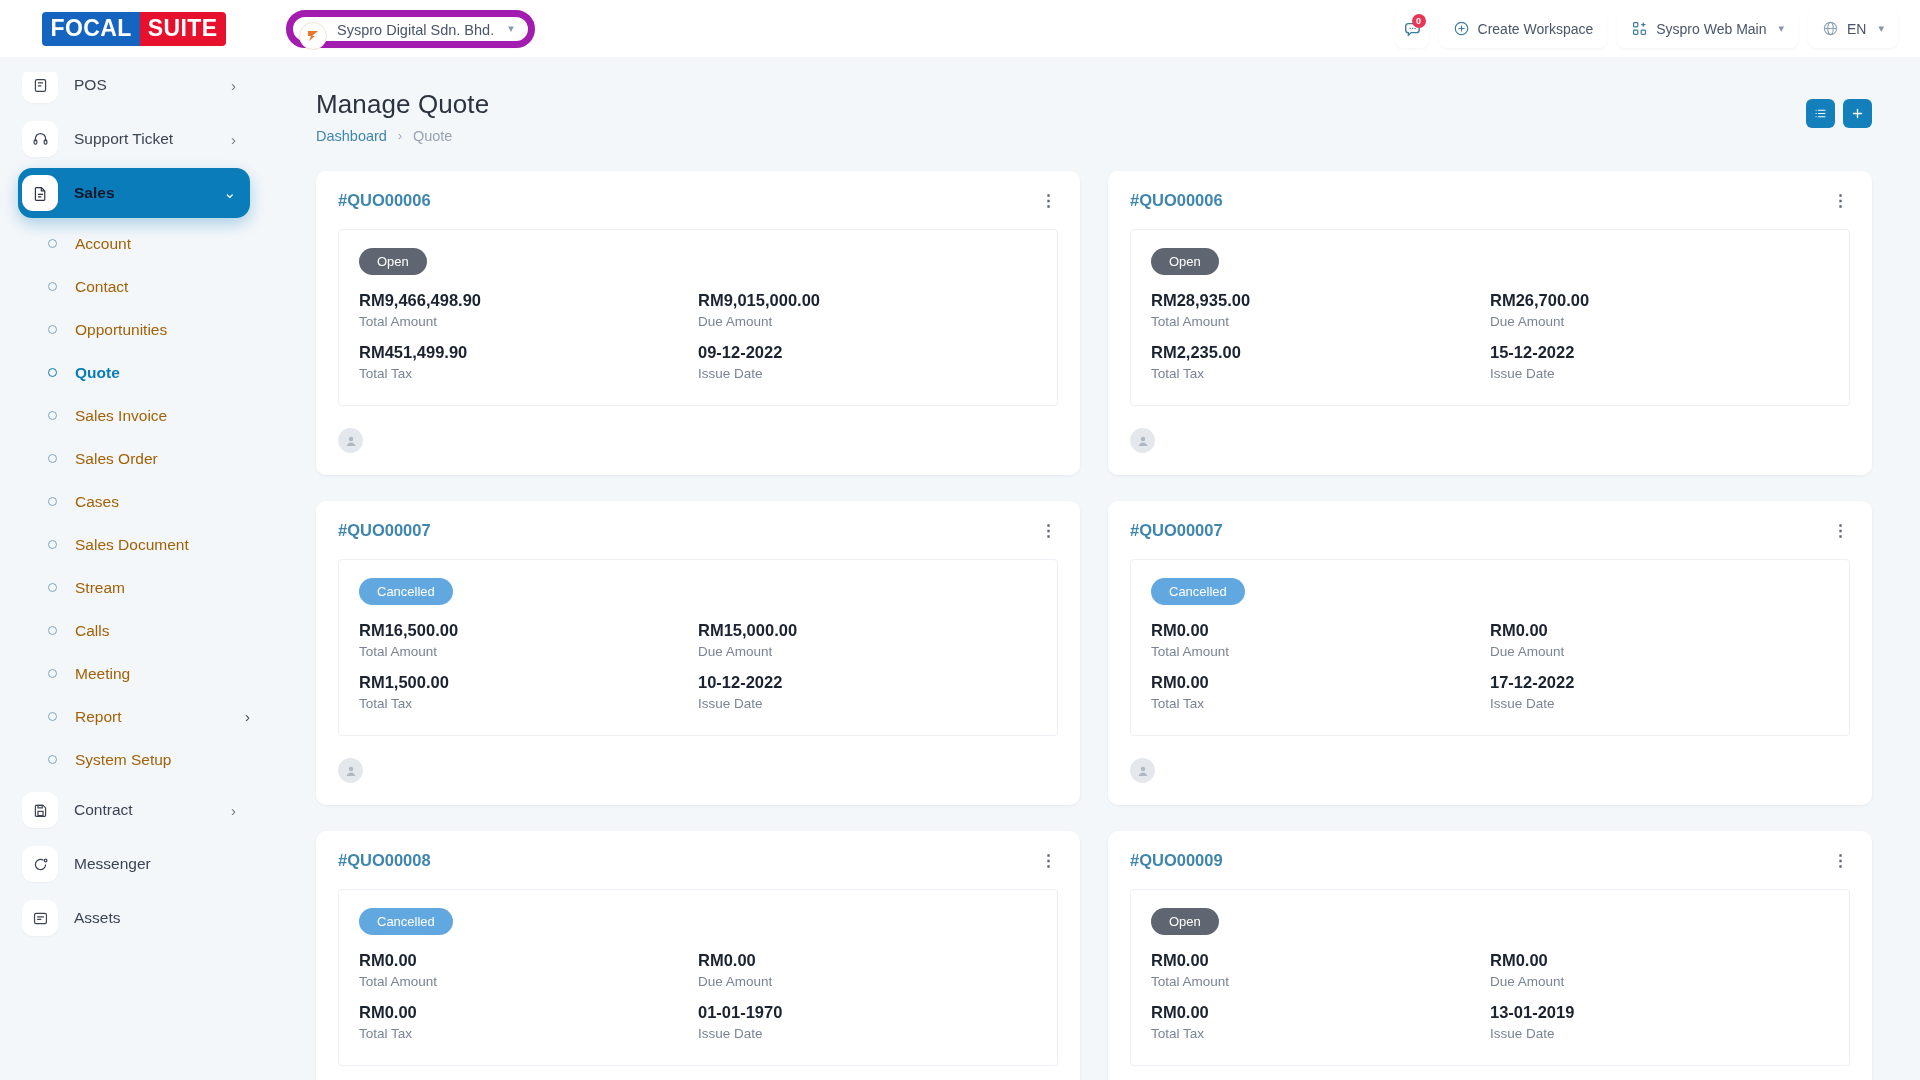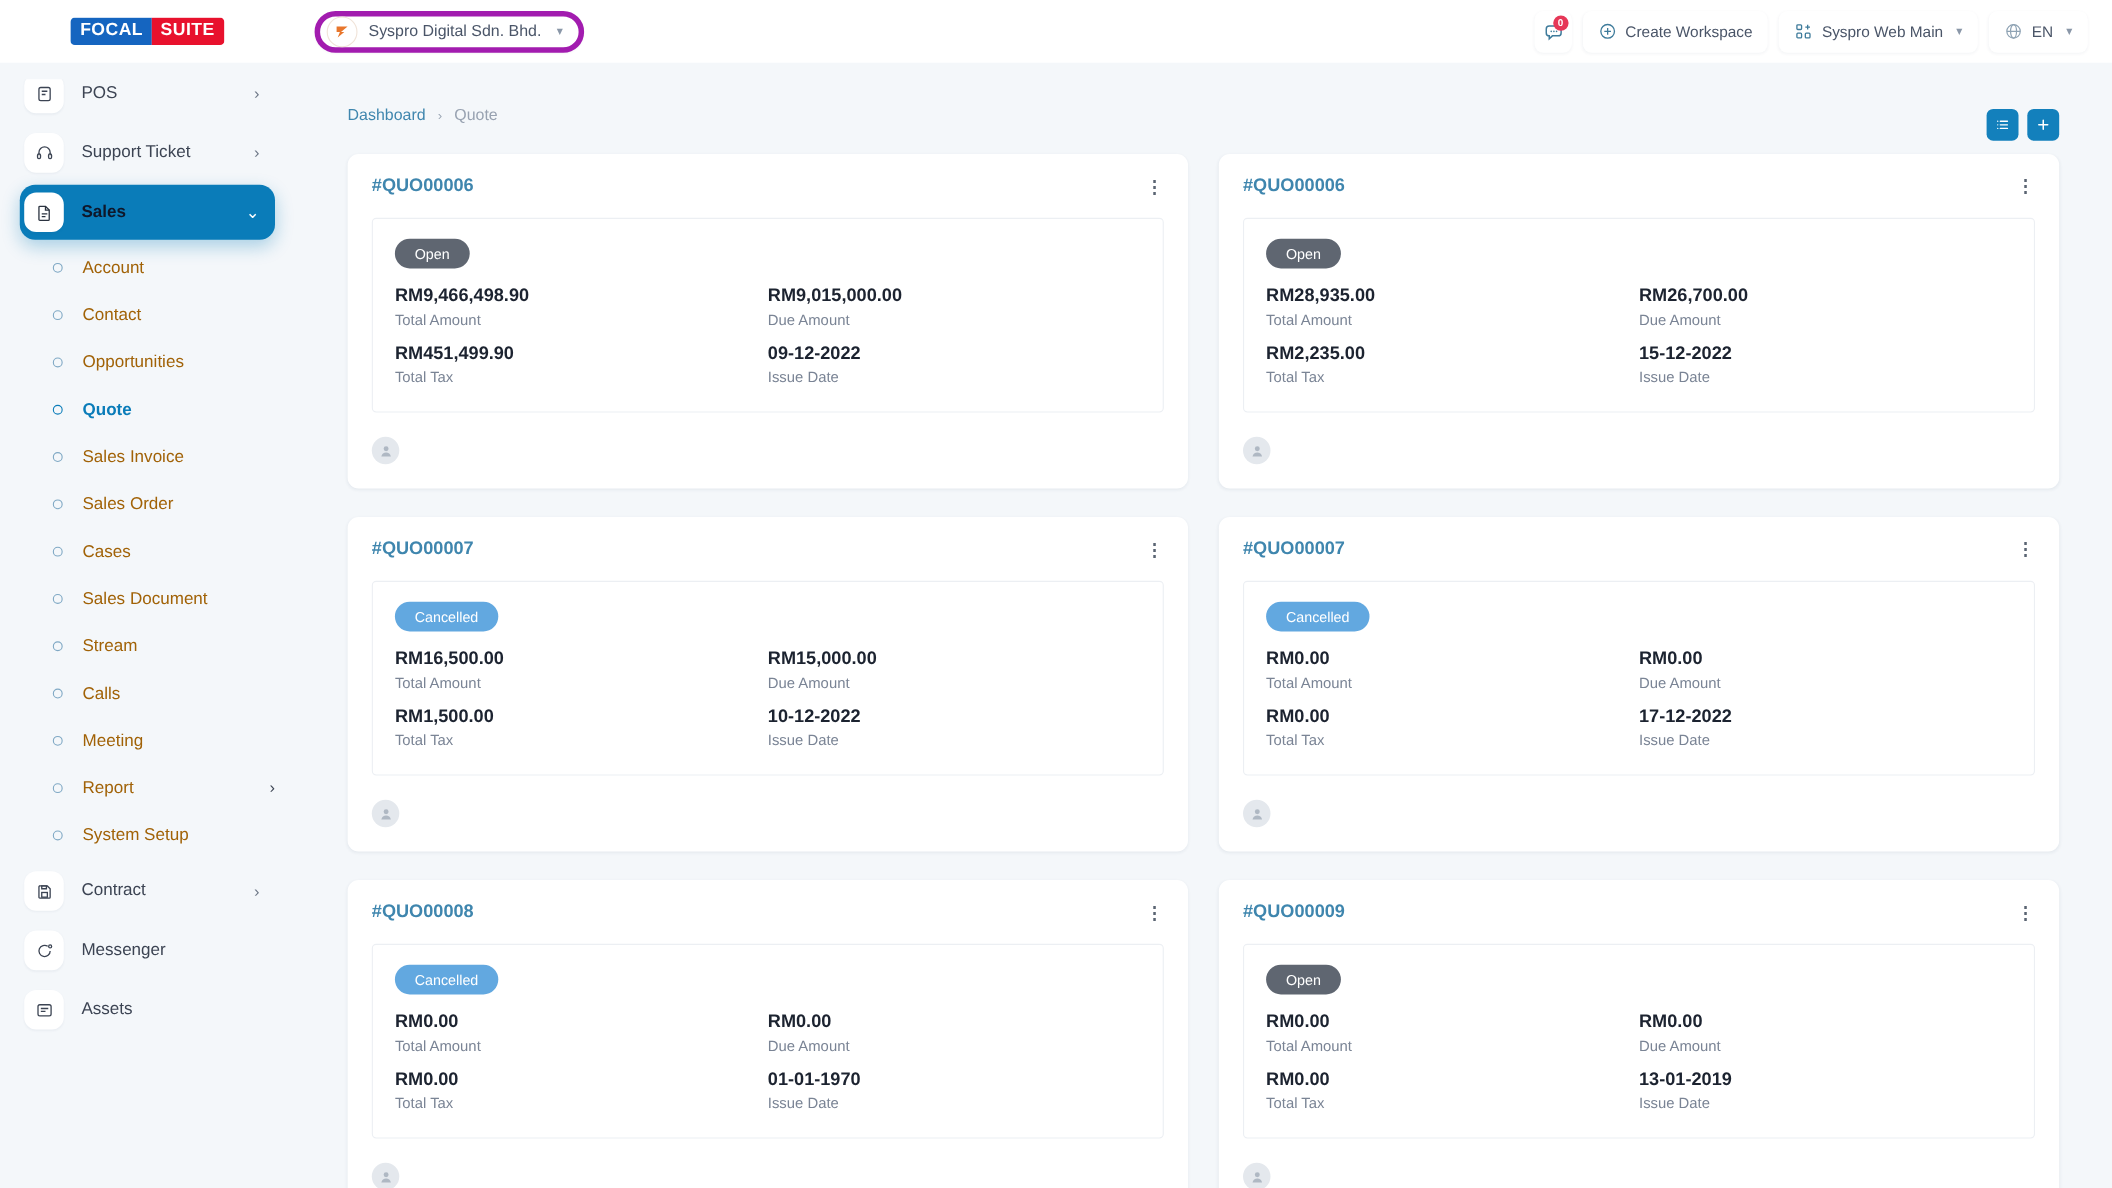--- a/index.html
+++ b/index.html
@@ -14,28 +14,28 @@
     position:absolute; top:0; left:0; width:1920px; height:57px;
     background:#FFFFFF; display:flex; align-items:center;
     z-index:40;
   }
   .brand-zone {
     width:268px; height:57px; display:flex; align-items:center; justify-content:center;
     flex:0 0 268px;
   }
   .logo {
     display:flex; border-radius:4px; overflow:hidden;
-    font-weight:bold; font-size:16px; letter-spacing:.4px;align-items:center;
+    font-weight:bold; font-size:23px; letter-spacing:.4px;align-items:center;
   }
   .logo .l-focal { background:#1565C0; color:#fff; padding:3px 8px 4px 9px; }
   .logo .l-suite { background:#E8112D; color:#fff; padding:3px 9px 4px 8px; }
 
   .company-pill {
-    display:flex; align-items:center; gap:10px;
-    background:#FFFFFF; border:5px solid #a21caf; border-radius:26px;
+    display:flex; gap:10px;
+    background:#FFFFFF; border:7px solid #a21caf; border-radius:26px;
     padding:5px 14px 5px 6px; height:38px; margin-left:18px;
     box-shadow:0 1px 2px rgba(20,40,80,.04);
   }
   .company-logo {
     width:28px; height:28px; border-radius:50%;
     border:1px solid #F0E3D8; background:#fff;
     display:flex; align-items:center; justify-content:center;
     color:#E8762C; font-size:17px; font-weight:bold;
   }
   .company-name { font-size:14.5px; color:#4A5568; white-space:nowrap; }
@@ -332,20 +332,21 @@
             <path d="M6 8h8M6 11h5"></path>
           </svg>
         </span>
         <span class="sb-label">Assets</span>
       </div>
     </div>
 </div>
 
 <div class="main">
   <div class="page-head">
+    <div class="page-title">Manage Quote</div>
     <div class="crumb">
       <a>Dashboard</a>
       <span class="sep">›</span>
       <span class="cur">Quote</span>
     </div>
     <div class="head-actions">
       <button class="sq-btn">
         <svg width="13" height="13" viewBox="0 0 16 16" fill="none" stroke="#fff" stroke-width="1.5" stroke-linecap="round">
           <path d="M5.5 4h8M5.5 8h8M5.5 12h8M2.6 4h.01M2.6 8h.01M2.6 12h.01"></path>
         </svg>

